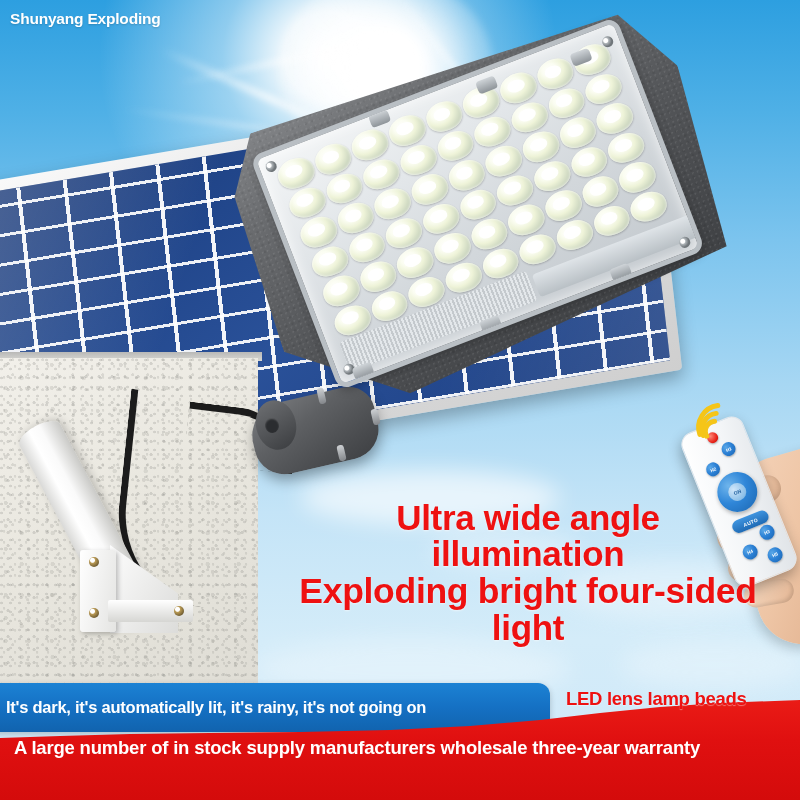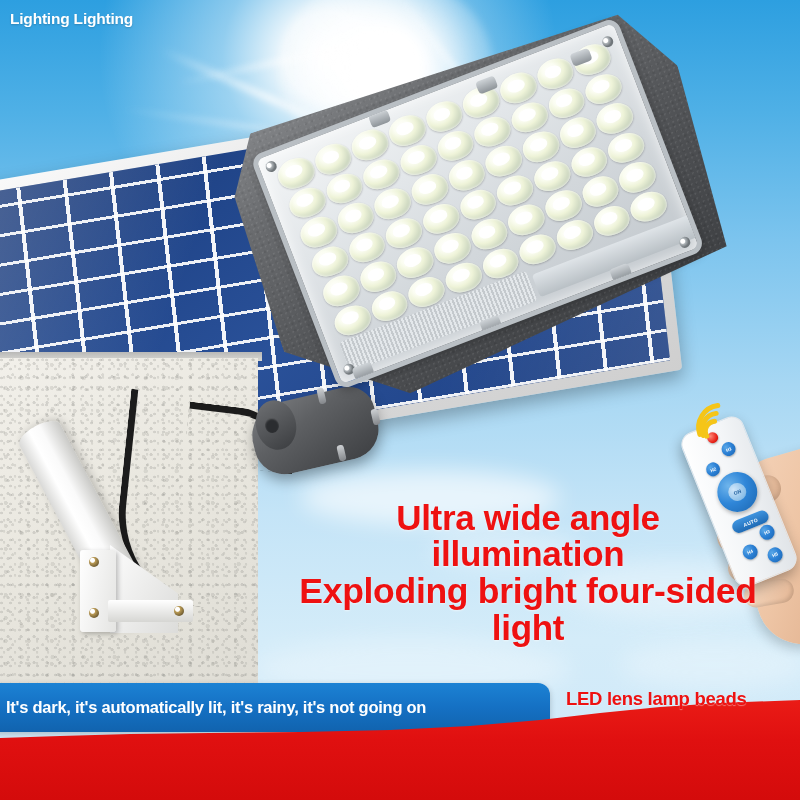--- a/index.html
+++ b/index.html
@@ -471,16 +471,17 @@
     <div class="l2">illumination</div>
     <div class="l3">Exploding bright four-sided</div>
     <div class="l4">light</div>
   </div>
 
   <div class="blue-banner">
     <span>It's dark, it's automatically lit, it's rainy, it's not going on</span>
   </div>
   <div class="red-wave"></div>
   <div class="led-beads">LED lens lamp beads</div>
-
-  <div class="watermark">Lighting Lighting</div>
+  <div class="red-text">A large number of in stock supply manufacturers wholesale three-year warranty</div>
+
+  <div class="watermark">Shunyang Exploding</div>
 
 </div>
 
 </body></html>

